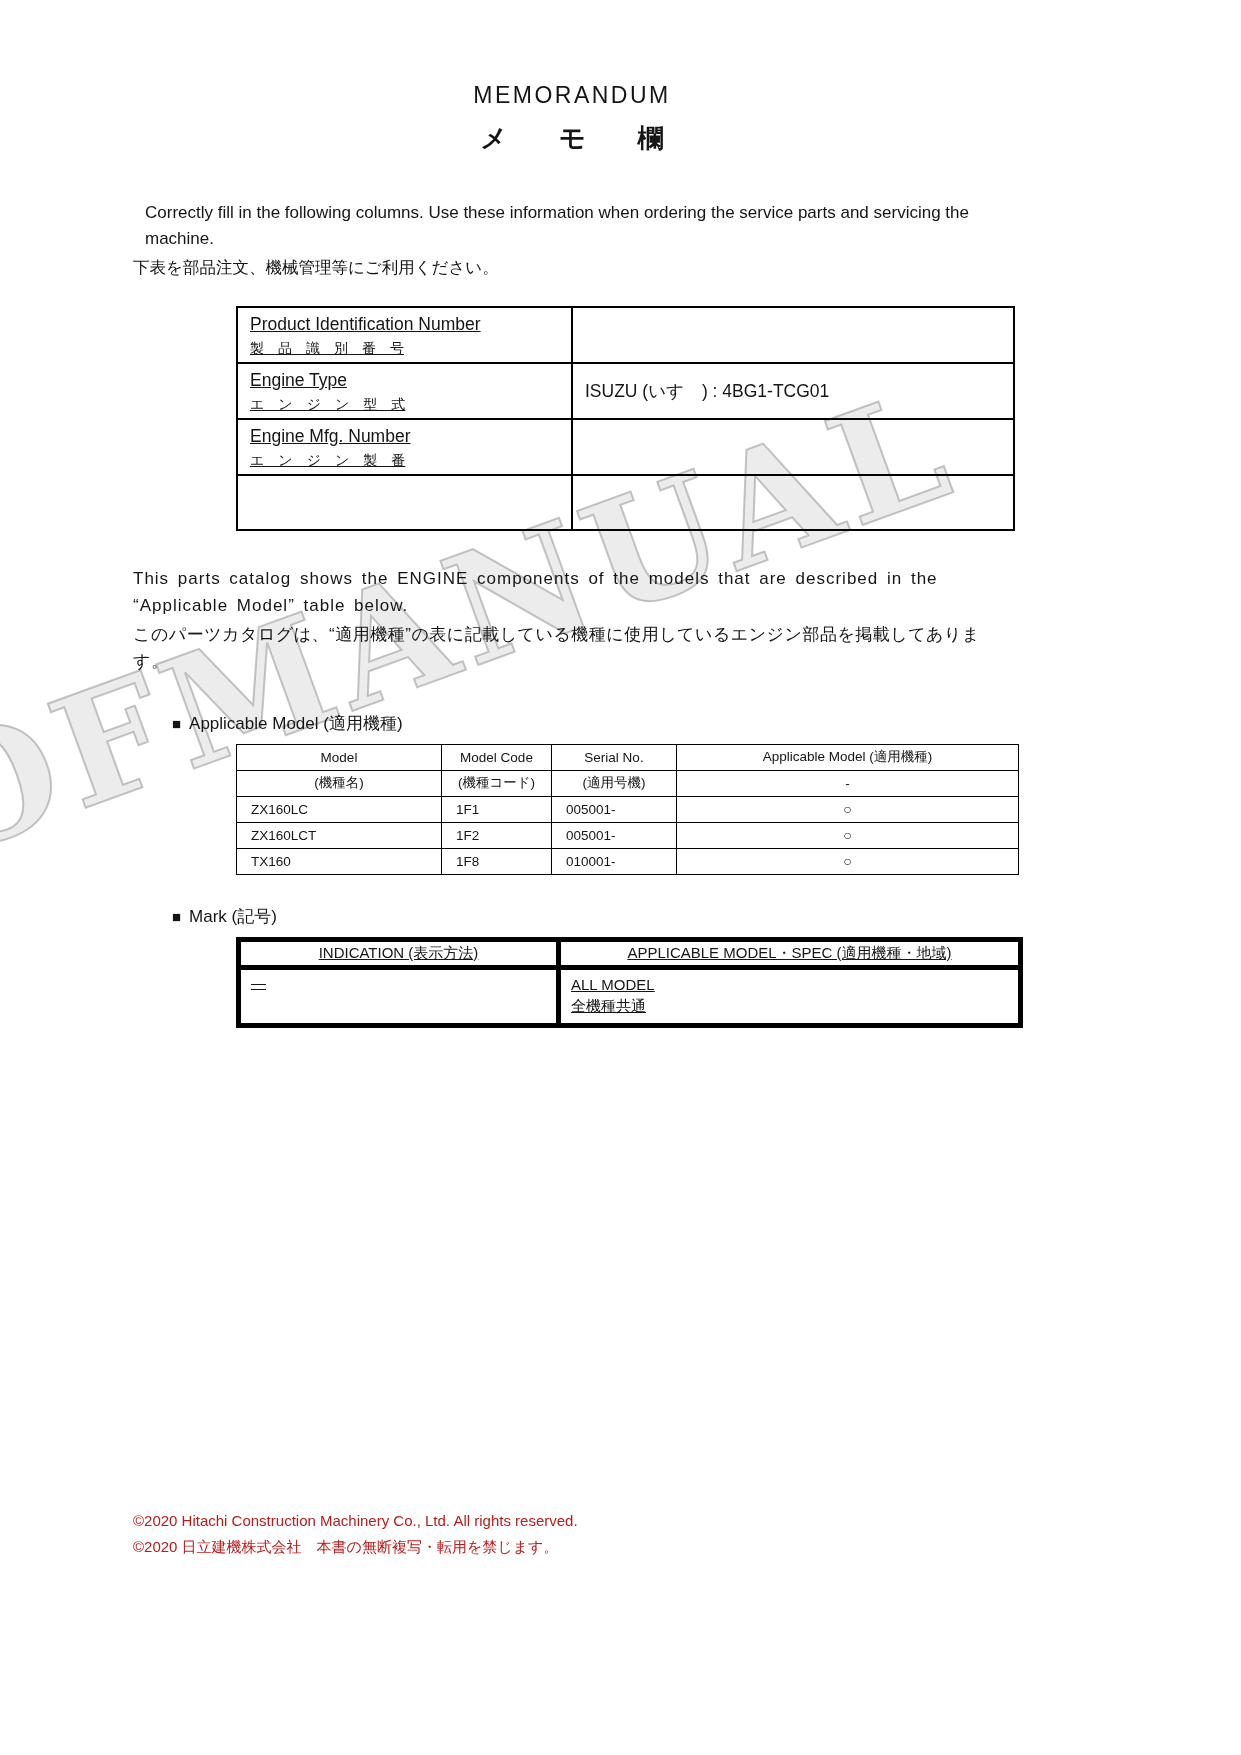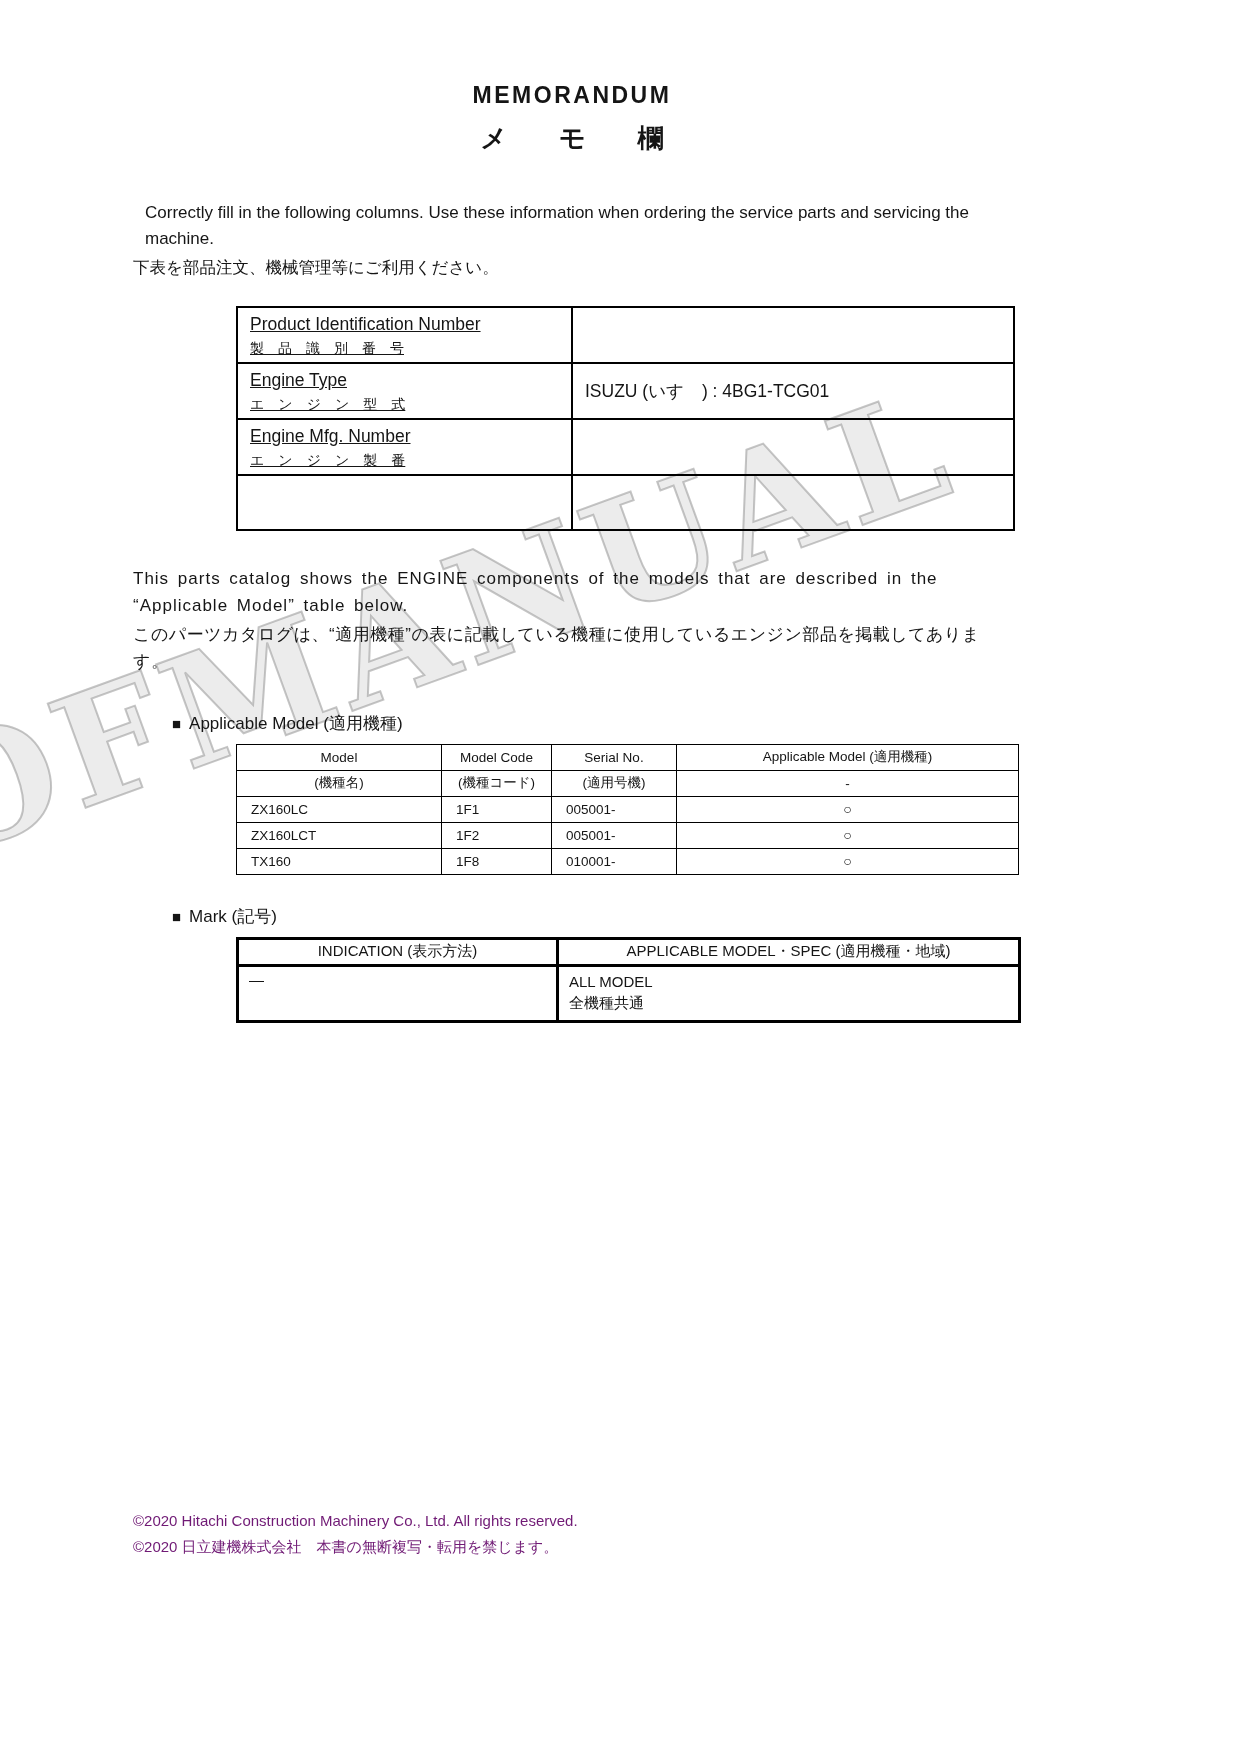--- a/index.html
+++ b/index.html
@@ -12,21 +12,21 @@
   .watermark {
     position:absolute; left:-45px; top:728px; z-index:0; line-height:1; white-space:nowrap;
     font-family:"DejaVu Serif", serif; font-weight:bold; font-size:152px; letter-spacing:8px;
     color:rgba(204,204,204,0.38);
     -webkit-text-stroke:2px rgba(150,150,150,0.55);
     transform:rotate(-20deg); transform-origin:0 100%;
     pointer-events:none;
   }
   
   .content { position:relative; z-index:1; width:1011px; padding:82px 0 0 133px; }
-  .title-en { font-size:23px; font-weight:bold; letter-spacing:2.5px; text-align:center; width:878px; }
+  .title-en { font-size:23px; font-weight:normal; letter-spacing:2.5px; text-align:center; width:878px; }
   .title-jp { font-size:26px; font-weight:bold; text-align:center; width:878px; margin-top:12px; }
   .intro-en { margin-top:44px; width:878px; font-size:17px; line-height:1.5;margin-left:12px; }
   .intro-jp { margin-top:4px; width:878px; font-size:16.5px; line-height:1.5; }
   
   .id-table { margin:26px 0 0 103px; border-collapse:collapse; width:777px; table-layout:fixed; }
   .id-table tr { height:55px; }
   .id-table td { border:2px solid #000; }
   .id-table .label-cell { width:335px; vertical-align:top; padding:6px 10px 4px 12px;text-decoration:underline; }
   .id-table .value-cell { width:442px; vertical-align:middle; padding:4px 12px; font-size:17.5px; }
   .id-label-en { font-size:17.5px; }
@@ -39,27 +39,27 @@
   .section-heading .bullet { margin-right:8px; font-size:15px; }
   .mark-heading { margin-top:30px; }
   
   .app-table { margin:9px 0 0 103px; border-collapse:collapse; width:782px; table-layout:fixed; font-size:13.5px; }
   .app-table th, .app-table td { border:1px solid #000; font-weight:normal; height:26px; padding:2px 14px; }
   .app-table th { text-align:center; padding:2px 4px; }
   .app-table td.circle { text-align:center; font-size:14px; }
   .col-model { width:205px; } .col-code { width:110px; } .col-serial { width:125px; } .col-appl { width:342px; }
   
   .mark-table { margin:9px 0 0 103px; border-collapse:collapse; width:782px; table-layout:fixed; font-size:15px; }
-  .mark-table th, .mark-table td { border:3px solid #000000; }
+  .mark-table th, .mark-table td { border:5px solid #000000;text-decoration:underline; }
   .mark-table th { font-weight:normal; text-align:center; height:27px; padding:2px 6px; }
   .mark-table td { vertical-align:top; padding:4px 10px 6px 10px; }
   .mark-col-ind { width:320px; } .mark-col-appl { width:462px; }
   .mark-val div { line-height:1.45; }
   
-  .footer { position:absolute; z-index:1; left:133px; top:1508px; font-size:15px; line-height:1.72; color:#701a75; }
+  .footer { position:absolute; z-index:1; left:133px; top:1508px; font-size:15px; line-height:1.72; color:#b91c1c; }
 </style>
 </head>
 <body>
 
 <div class="page">
 
   <div class="watermark">OFMANUAL</div>
 
   <div class="content">
 

